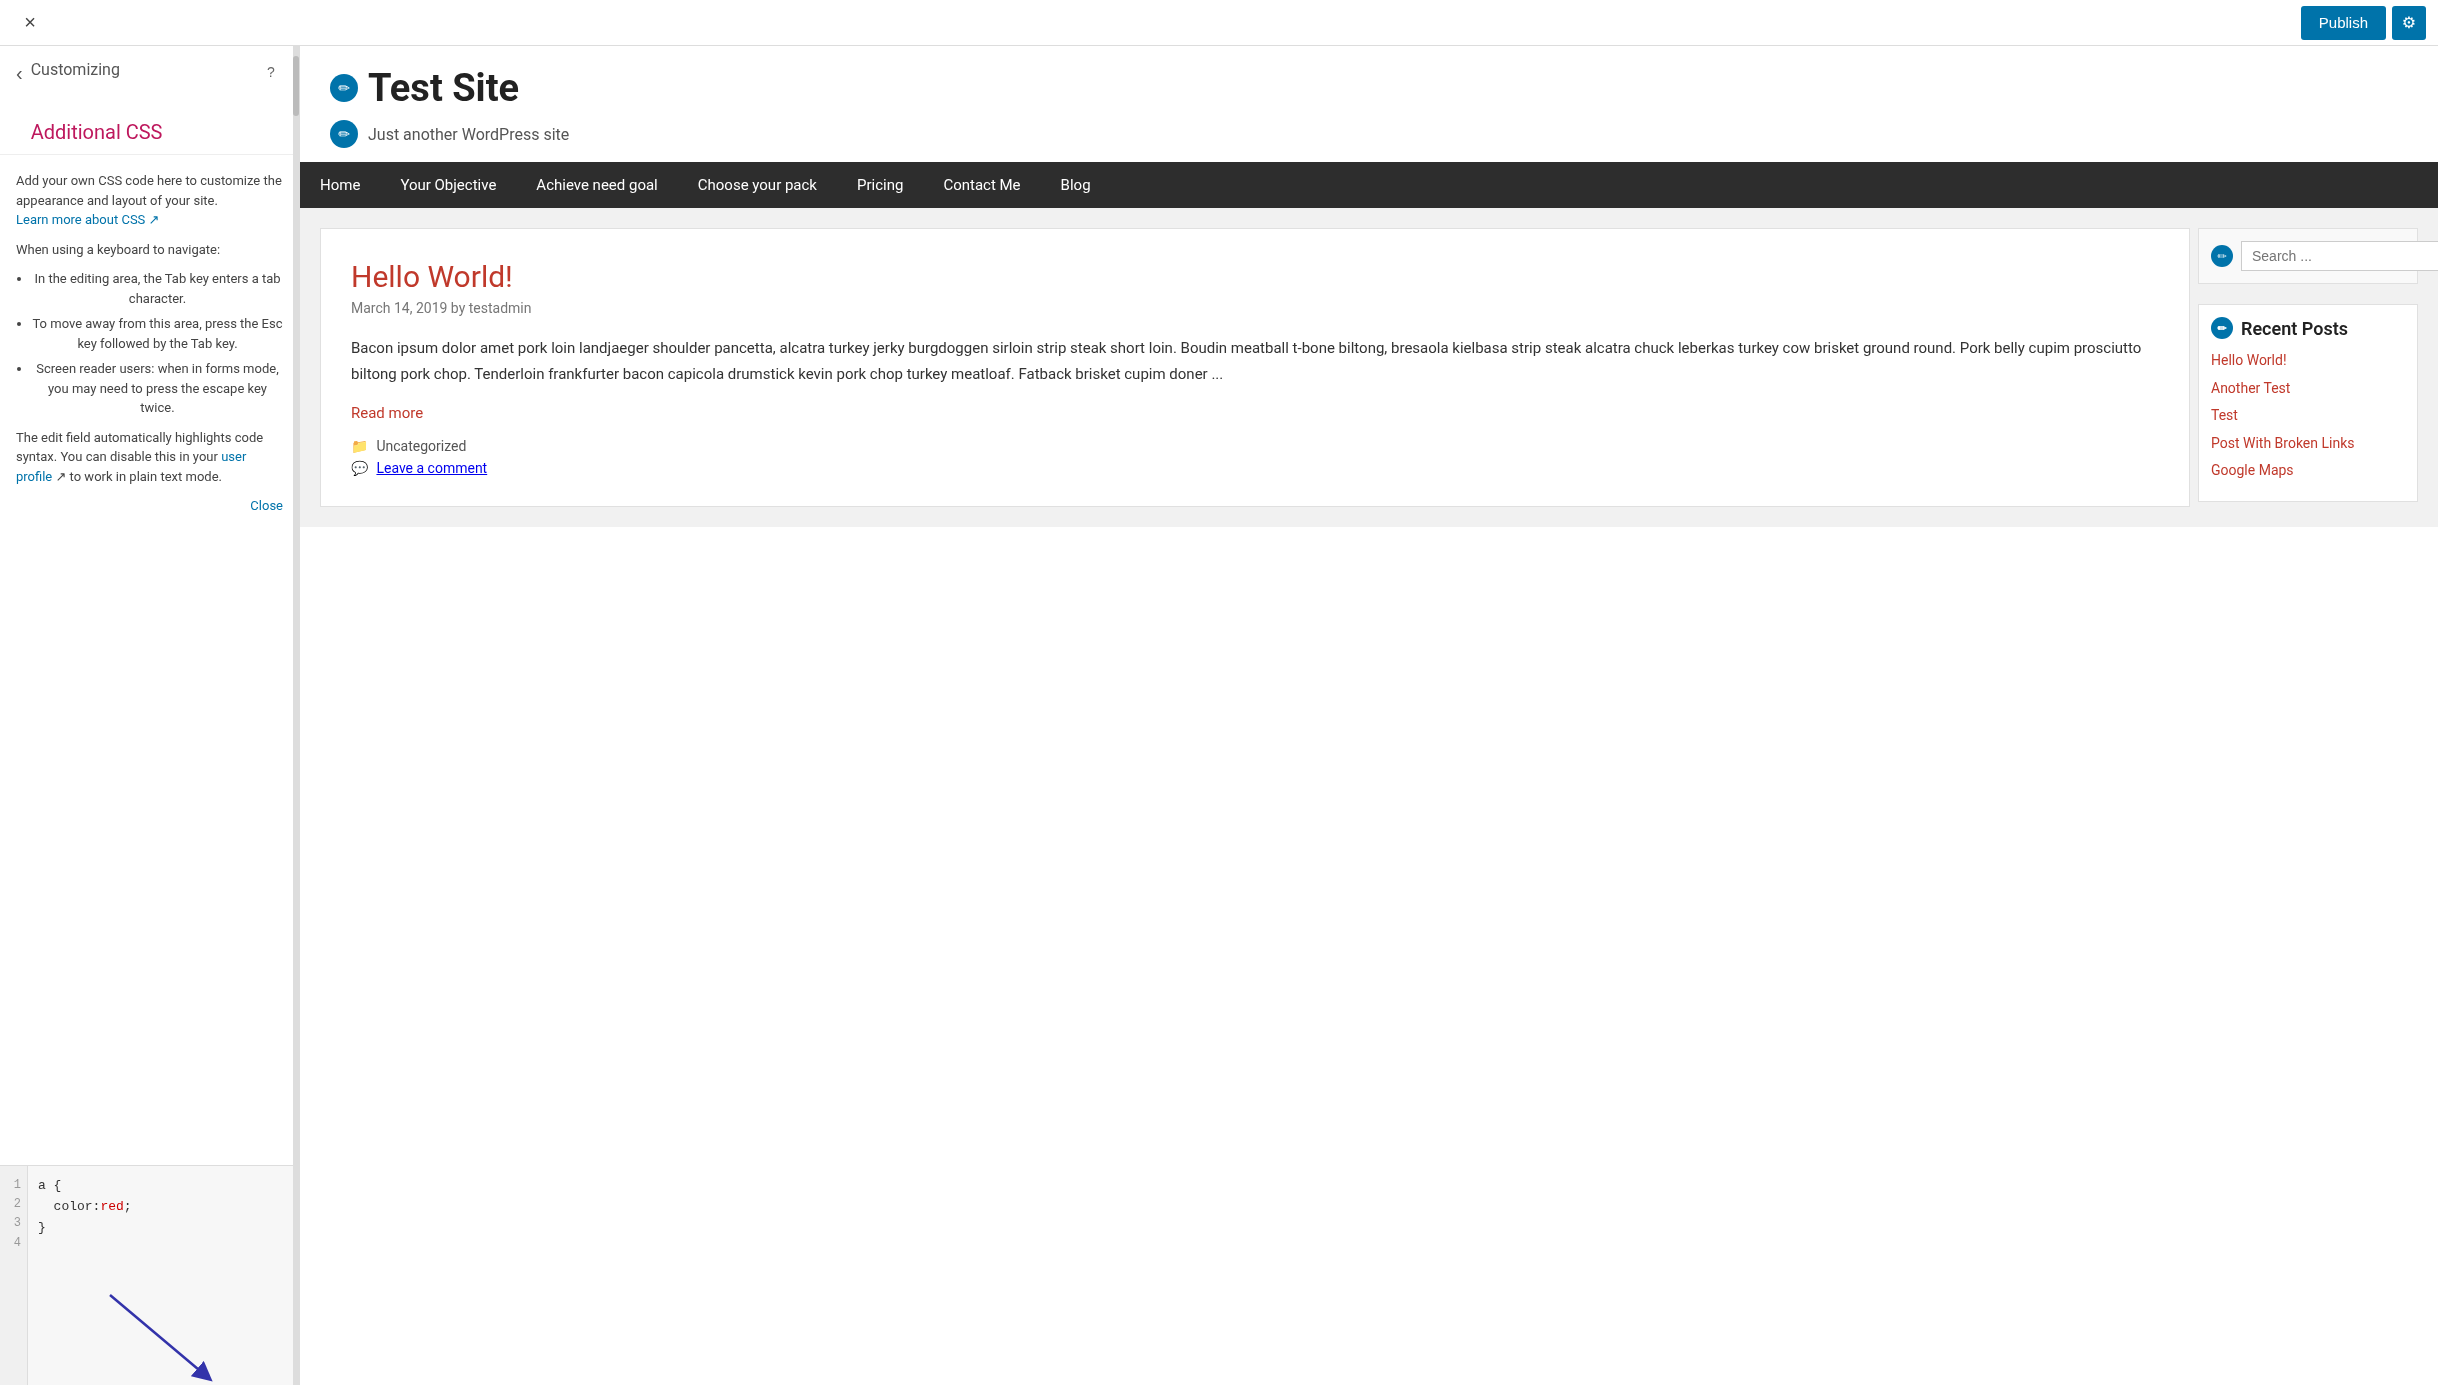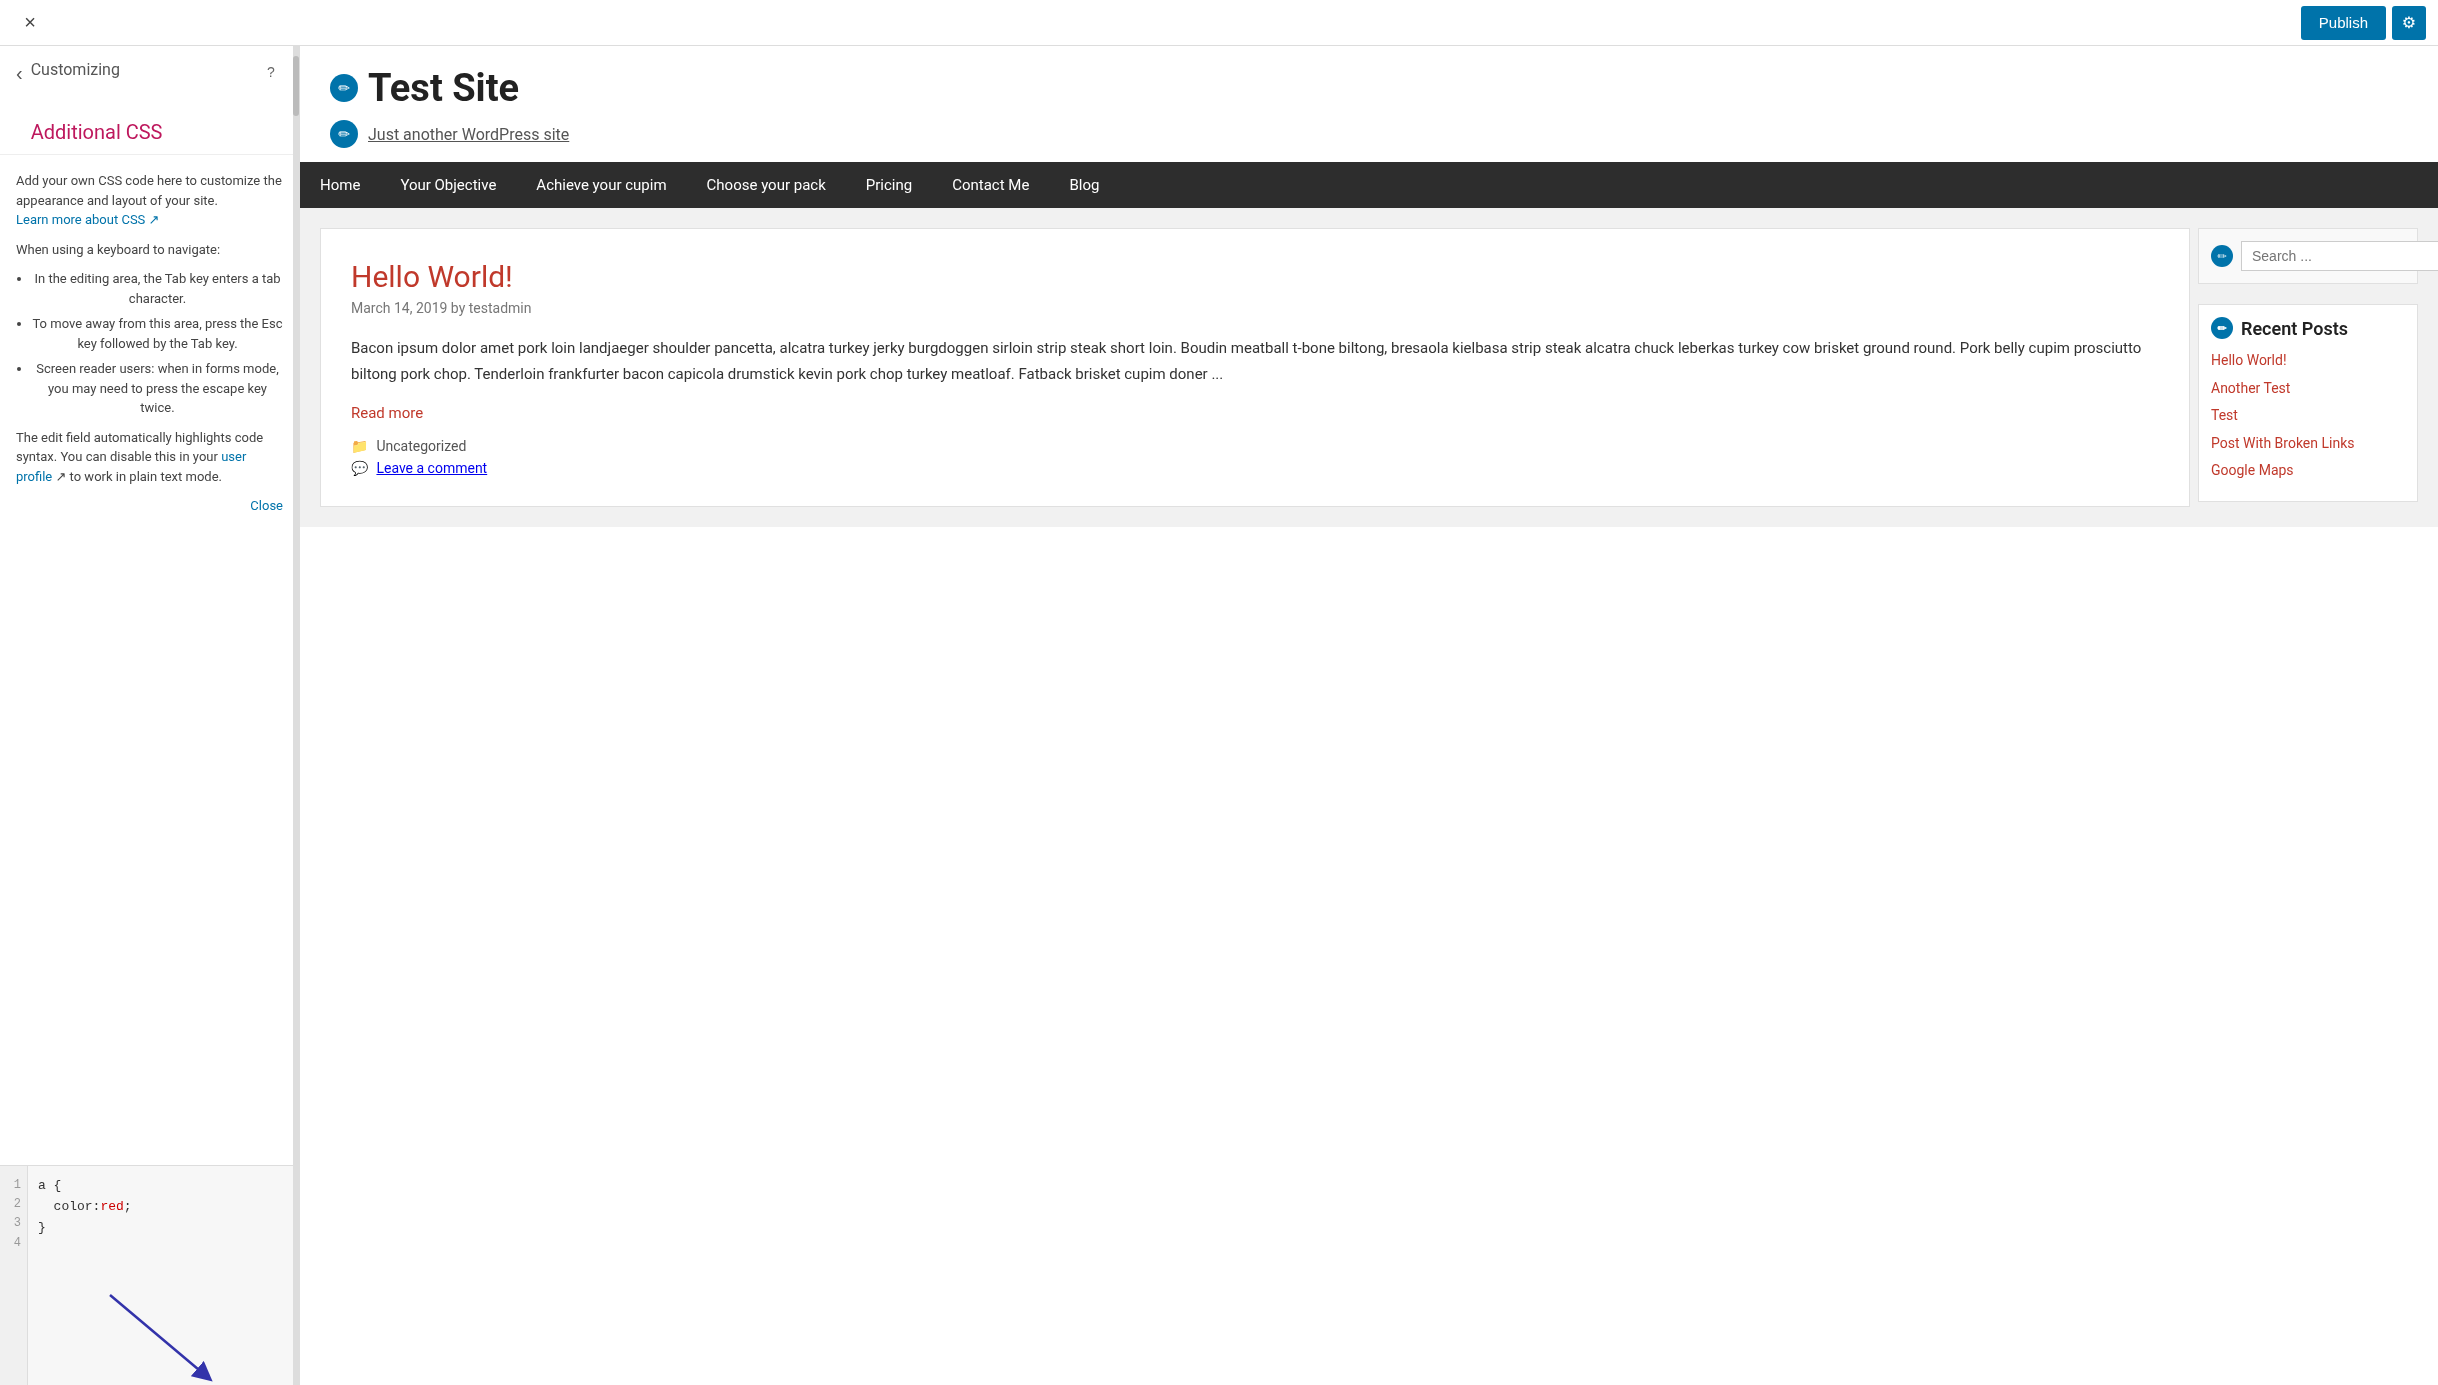--- a/index.html
+++ b/index.html
@@ -93,21 +93,21 @@
     #preview-pane { flex: 1; overflow-y: auto; background: #fff; }
 
     
     #site-header { padding: 20px 30px 10px; background: #fff; display: flex; align-items: center; gap: 10px; }
     .pencil-icon {
       width: 28px; height: 28px; background: #0073aa; border-radius: 50%;
       display: flex; align-items: center; justify-content: center; color: #fff; font-size: 14px; flex-shrink: 0;
     }
     #site-title { font-size: 38px; font-weight: 700; color: #222; }
     #site-tagline-row { padding: 0 30px 14px; display: flex; align-items: center; gap: 10px; }
-    #site-tagline { font-size: 16px; color: #555; text-decoration: underline; }
+    #site-tagline { font-size: 16px; color: #555; }
 
     
     #nav-bar {
       background: #2d2d2d; display: flex; align-items: stretch;
       padding: 0; overflow: hidden;
     }
     .nav-item {
       color: #fff; padding: 14px 20px; font-size: 15px; cursor: pointer;
       white-space: nowrap; transition: background 0.15s;
     }
@@ -229,21 +229,21 @@
       <div id="site-title">Test Site</div>
     </div>
     <div id="site-tagline-row">
       <div class="pencil-icon">✏</div>
       <div id="site-tagline">Just another WordPress site</div>
     </div>
 
     <div id="nav-bar">
       <div class="nav-item">Home</div>
       <div class="nav-item">Your Objective</div>
-      <div class="nav-item">Achieve your cupim</div>
+      <div class="nav-item">Achieve need goal</div>
       <div class="nav-item">Choose your pack</div>
       <div class="nav-item">Pricing</div>
       <div class="nav-item">Contact Me</div>
       <div class="nav-item">Blog</div>
     </div>
 
     <div id="content-area">
       <div id="main-content">
         <h1 id="post-title">Hello World!</h1>
         <div id="post-meta">March 14, 2019 by testadmin</div>

